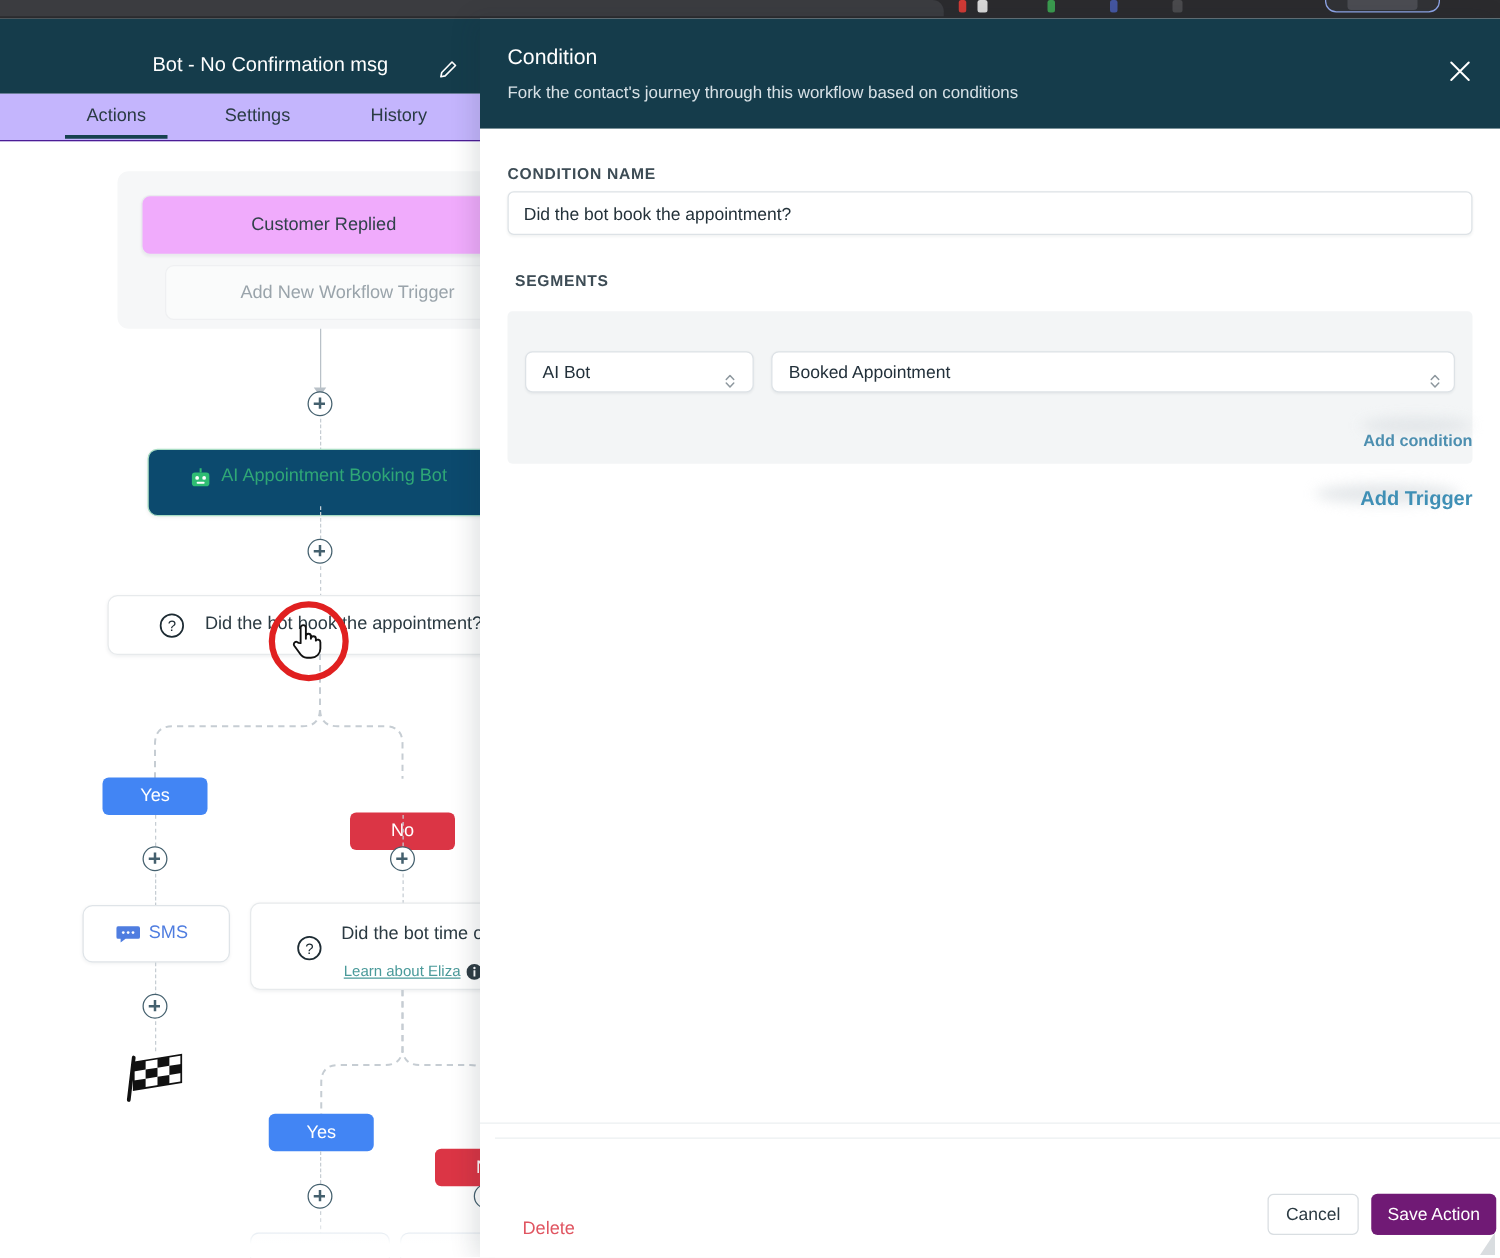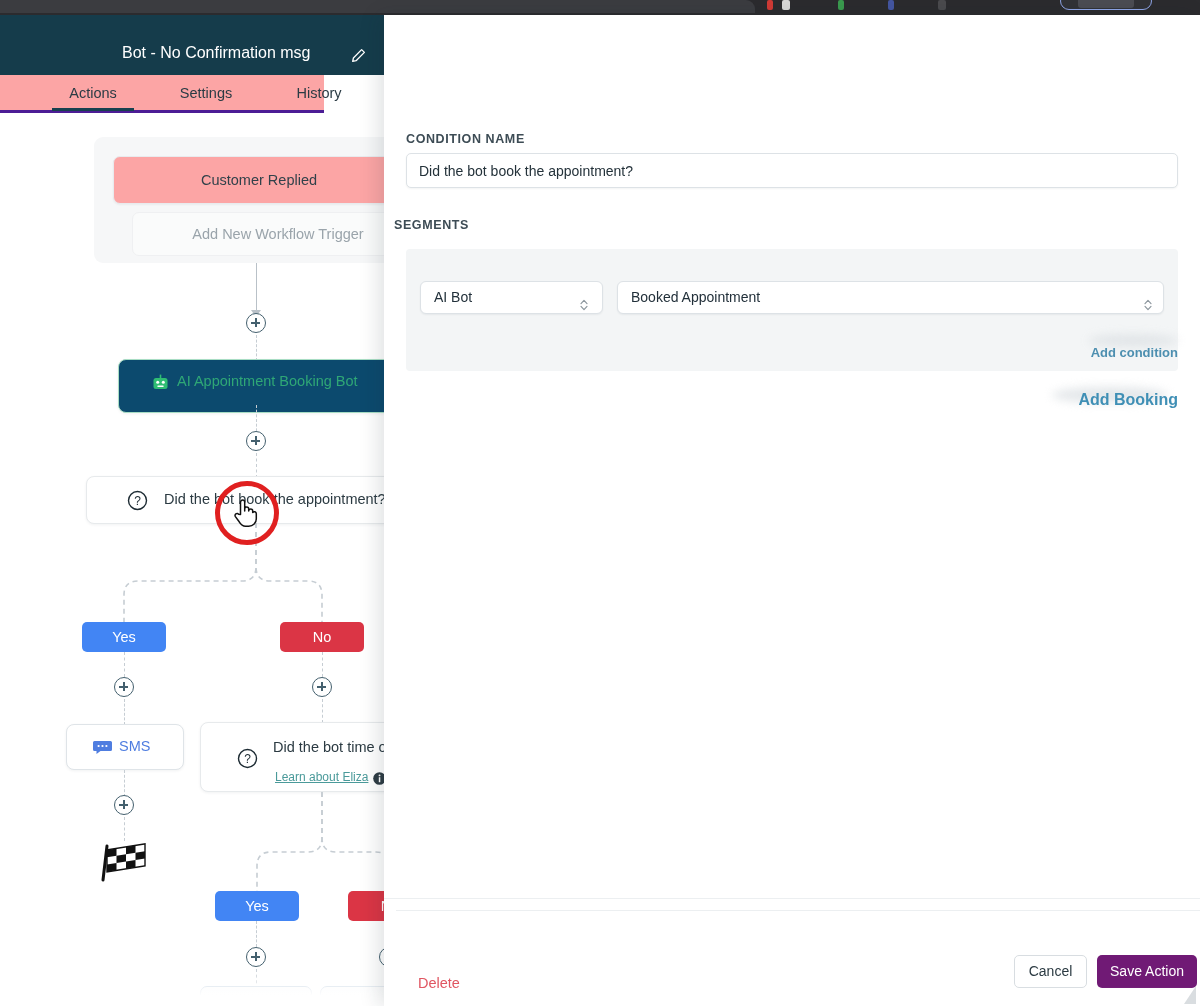--- a/index.html
+++ b/index.html
@@ -42,22 +42,22 @@
   .app-title {
     position:absolute; left:122px; top:29px;
     font-size:16px; color:#ffffff; font-weight:400; white-space:nowrap;
   }
   .pencil-icon {
     position:absolute; left:350px; top:33px; width:16px; height:16px;
     cursor:pointer;
   }
 
   .tabs-bar {
-    position:absolute; left:0; top:75px; width:324px; height:38px;
-    background:#fca5a5; border-bottom:3px solid #4c1d95;
+    position:absolute; left:0; top:75px; width:384px; height:38px;
+    background:#c4b5fd; border-bottom:1px solid #4c1d95;
   }
   .tab {
     position:absolute; top:0; height:38px; line-height:36px;
     font-size:14.5px; color:#2a3b44; text-align:center; cursor:pointer;
   }
   .tab.t1 { left:52px; width:82px; }
   .tab.t2 { left:165px; width:82px; }
   .tab.t3 { left:278px; width:82px; }
   .tab-underline {
     position:absolute; left:52px; top:108px; width:82px; height:3px;
@@ -69,21 +69,21 @@
     background:#ffffff; overflow:hidden;
   }
 
   
   .trigger-group {
     position:absolute; left:94px; top:23px; width:330px; height:126px;
     background:#f6f7f8; border-radius:9px;
   }
   .trigger-box {
     position:absolute; left:19px; top:19px; width:292px; height:48px;
-    background:#fca5a5; border:1px solid #e9ebee; border-radius:7px;
+    background:#f0abfc; border:1px solid #e9ebee; border-radius:7px;
     box-shadow:0 1px 2px rgba(20,30,40,.05);
     line-height:46px; text-align:center; font-size:14.5px; color:#31414a;
     cursor:pointer;
   }
   .trigger-add {
     position:absolute; left:38px; top:75px; width:292px; height:44px;
     background:#fafbfb; border:1px solid #eff0f2; border-radius:7px;
     line-height:42px; text-align:center; font-size:14.5px; color:#9aa4ab;
     cursor:pointer;
   }
@@ -130,21 +130,21 @@
     font-size:14.5px; color:#2b3a42; white-space:nowrap;
   }
 
   
   .pill {
     position:absolute; width:84px; height:30px; border-radius:5px;
     line-height:30px; text-align:center; font-size:14.5px; color:#fff;
     cursor:pointer; font-weight:400;
   }
   .pill.yes { background:#4285f4; }
-  .pill.no  { background:#db3545; }
+  .pill.no  { background:#db3545;margin-top:28px; }
 
   
   .node-sms {
     position:absolute; left:66px; top:610px; width:118px; height:46px;
     background:#fff; border:1px solid #dfe4e8; border-radius:8px;
     box-shadow:0 1px 3px rgba(20,40,50,.06); cursor:pointer;
   }
   .node-sms .lbl {
     position:absolute; left:52px; top:13px; font-size:14.5px; color:#4f7de0;
   }
@@ -203,21 +203,21 @@
   }
   .close-x { position:absolute; right:22px; top:32px; width:20px; height:20px; cursor:pointer; }
 
   .panel-body { position:absolute; left:0; top:88px; width:816px; height:807px; background:#fff; }
 
   .sect-label {
     position:absolute; font-size:12.5px; letter-spacing:.6px;
     color:#3d4c55; font-weight:700;
   }
   .cond-name-label { left:22px; top:29px; }
-  .segments-label  { left:10px; top:115px; }
+  .segments-label  { left:28px; top:115px; }
 
   .cond-input {
     position:absolute; left:22px; top:50px; width:772px; height:35px;
     background:#fff; border:1px solid #dde2e6; border-radius:5px;
     padding:0 12px; font-size:14px; color:#24323a;
     font-family:"Liberation Sans", sans-serif;
     box-shadow:0 1px 2px rgba(20,35,45,.05);
   }
 
   .segments-box {
@@ -446,20 +446,29 @@
 
   <div class="annot-circle"></div>
   <span class="hand-cursor">
     <svg viewBox="0 0 26 30" width="26" height="30">
       <path d="M8.5,16.5 V4.2 a2.1,2.1 0 0 1 4.2,0 V13 v-2 a2,2 0 0 1 4,0 v2 a2,2 0 0 1 4,0 v1.5 a2,2 0 0 1 3.6,1.2 v5.1 c0,4.2 -3.2,7.4 -7.6,7.4 h-3.2 c-3,0 -4.6,-1.6 -6.3,-4.4 L3.4,18.6 a2,2 0 0 1 3.3,-2.3 z" fill="#ffffff" stroke="#111111" stroke-width="1.5" stroke-linejoin="round"></path>
     </svg>
   </span>
 
   <div class="panel">
 
+    <div class="panel-head">
+      <div class="panel-title">Condition</div>
+      <div class="panel-sub">Fork the contact's journey through this workflow based on conditions</div>
+      <span class="close-x">
+        <svg viewBox="0 0 20 20" width="20" height="20">
+          <path d="M3,3 L17,17 M17,3 L3,17" stroke="#ffffff" stroke-width="1.6" stroke-linecap="round"></path>
+        </svg>
+      </span>
+    </div>
 
     <div class="panel-body">
 
       <div class="sect-label cond-name-label">CONDITION NAME</div>
       <input class="cond-input" type="text" value="Did the bot book the appointment?" style="">
 
       <div class="sect-label segments-label">SEGMENTS</div>
 
       <div class="segments-box">
         <div class="seg-select s1">
@@ -478,21 +487,21 @@
               <path d="M2,5.6 L5,2.4 L8,5.6" fill="none" stroke="#8d979e" stroke-width="1.2" stroke-linecap="round" stroke-linejoin="round"></path>
               <path d="M2,8.4 L5,11.6 L8,8.4" fill="none" stroke="#8d979e" stroke-width="1.2" stroke-linecap="round" stroke-linejoin="round"></path>
             </svg>
           </span>
         </div>
         <div class="ghost-blur ghost1"></div>
         <div class="add-condition">Add condition</div>
       </div>
 
       <div class="ghost-blur ghost2" style="top:284px;"></div>
-      <div class="add-segment" style="top:288px;">Add Booking</div>
+      <div class="add-segment" style="top:288px;">Add Trigger</div>
 
       <div class="meta">
         <div class="id">id: 96331efc-1f52-4291-8a78-e673067bfc7f</div>
         <div class="ord">order: 1</div>
       </div>
     </div>
 
     <div class="panel-foot">
       <div class="delete-btn">Delete</div>
       <button class="cancel-btn">Cancel</button>

